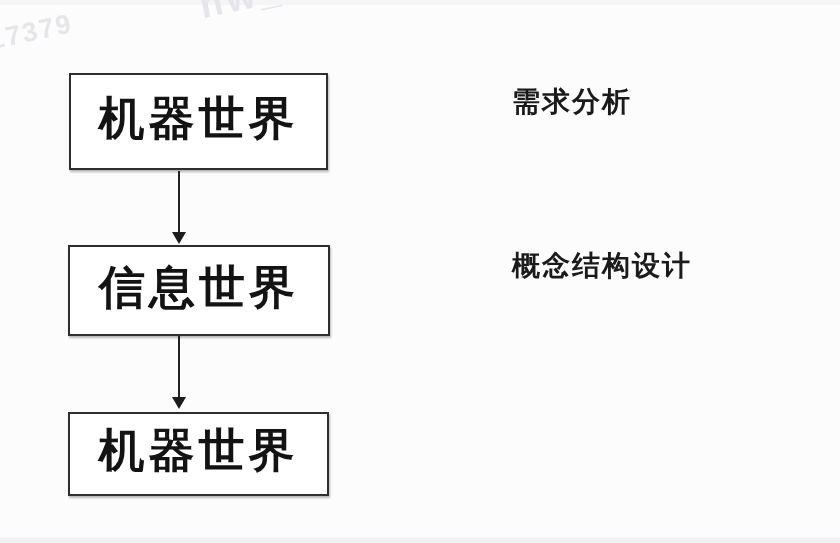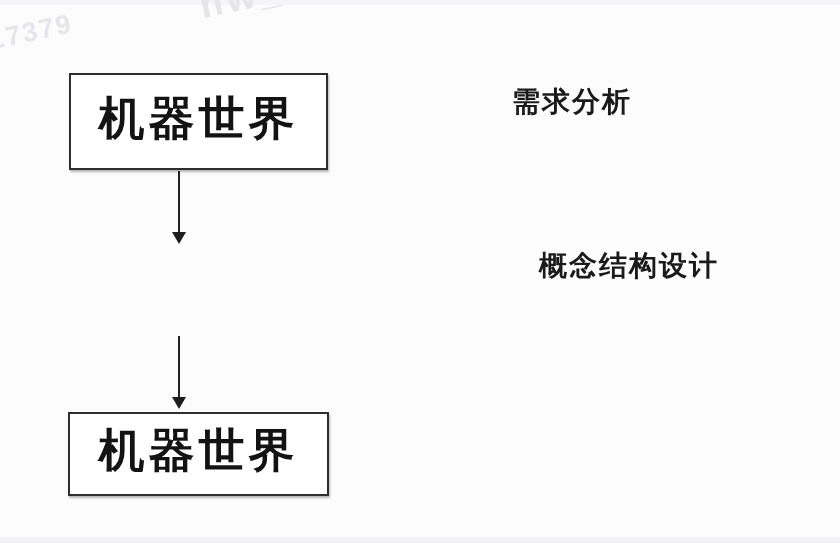--- a/index.html
+++ b/index.html
@@ -93,41 +93,44 @@
   .side-label {
     position: absolute;
     font-size: 28px;
     font-weight: bold;
     color: #1a1a1a;
     letter-spacing: 2px;
     line-height: 1;
     white-space: nowrap;
   }
   #side-label-1 { left: 512px; top: 88px; }
-  #side-label-2 { left: 512px; top: 252px; margin-left: 27px; }
+  #side-label-2 { left: 512px; top: 252px; }
 </style>
 </head>
 <body>
 
 <div class="stage">
 
   <div class="edge-strip-top"></div>
   <div class="edge-strip-bottom"></div>
 
   <div class="watermark top">hw_00861</div>
 
   <div class="watermark left">17379</div>
 
   <div class="flow-box" id="box-real">
     <span class="box-label">机器世界</span>
   </div>
 
   <div class="arrow-line" id="arrow1-line"></div>
   <div class="arrow-head" id="arrow1-head"></div>
 
+  <div class="flow-box" id="box-info">
+    <span class="box-label">信息世界</span>
+  </div>
 
   <div class="arrow-line" id="arrow2-line"></div>
   <div class="arrow-head" id="arrow2-head"></div>
 
   <div class="flow-box" id="box-machine">
     <span class="box-label">机器世界</span>
   </div>
 
   <div class="side-label" id="side-label-1">需求分析</div>
 

